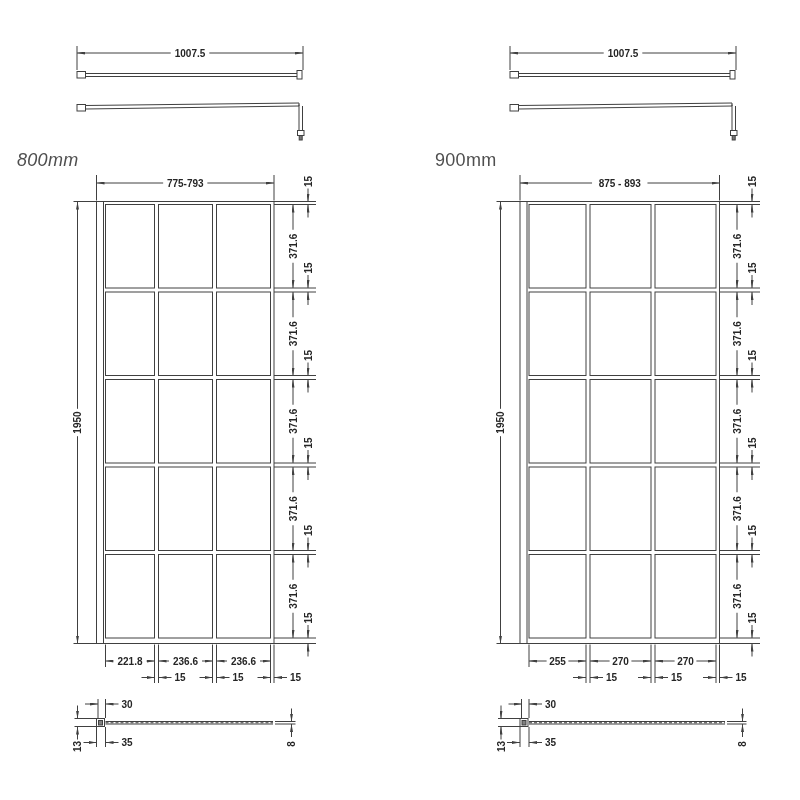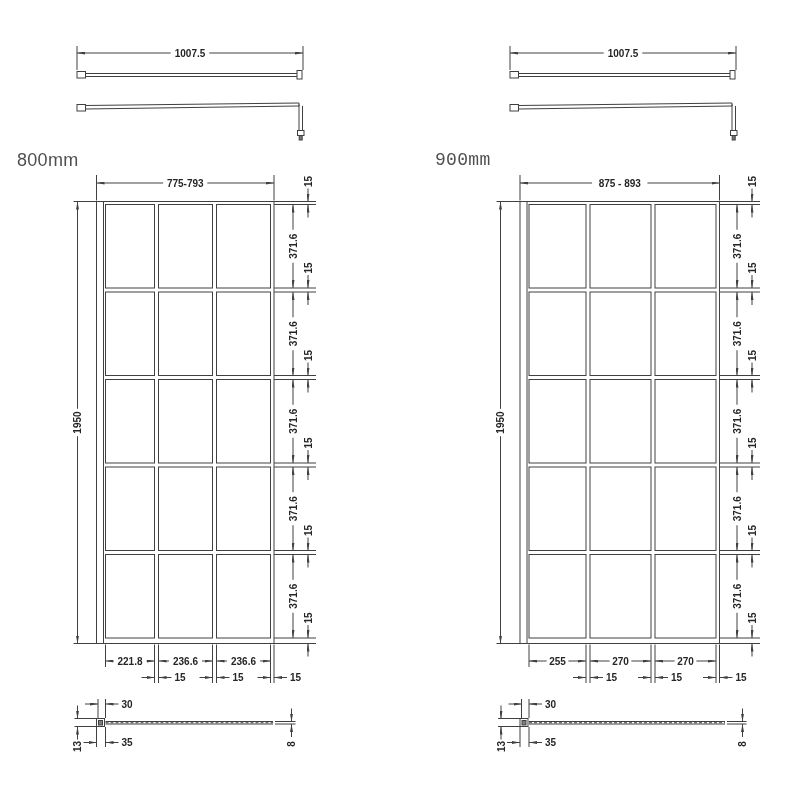--- a/index.html
+++ b/index.html
@@ -1,21 +1,21 @@
 <!DOCTYPE html>
 <html><head>
 <meta charset="utf-8">
 <style>
   html,body{margin:0;padding:0;background:#ffffff;}
   #canvas{position:relative;width:800px;height:800px;background:#ffffff;overflow:hidden;
           font-family:"Liberation Sans","DejaVu Sans",sans-serif;}
   .size-label{position:absolute;font-size:18px;line-height:20px;color:#4f4f4f;
               letter-spacing:.3px;font-weight:400;}
-  #size-label-0{left:17px;top:150px;}
-  #size-label-1{left:435px;top:150px;font-family:Liberation Mono, monospace;}
+  #size-label-0{left:17px;top:150px;font-style:italic;}
+  #size-label-1{left:435px;top:150px;}
   #drawing-svg{position:absolute;left:0;top:0;}
   text{font-family:"Liberation Sans","DejaVu Sans",sans-serif;}
 </style>
 </head>
 <body>
 
 <div id="canvas">
   <div class="size-label" id="size-label-0">800mm</div>
   <div class="size-label" id="size-label-1">900mm</div>
 

